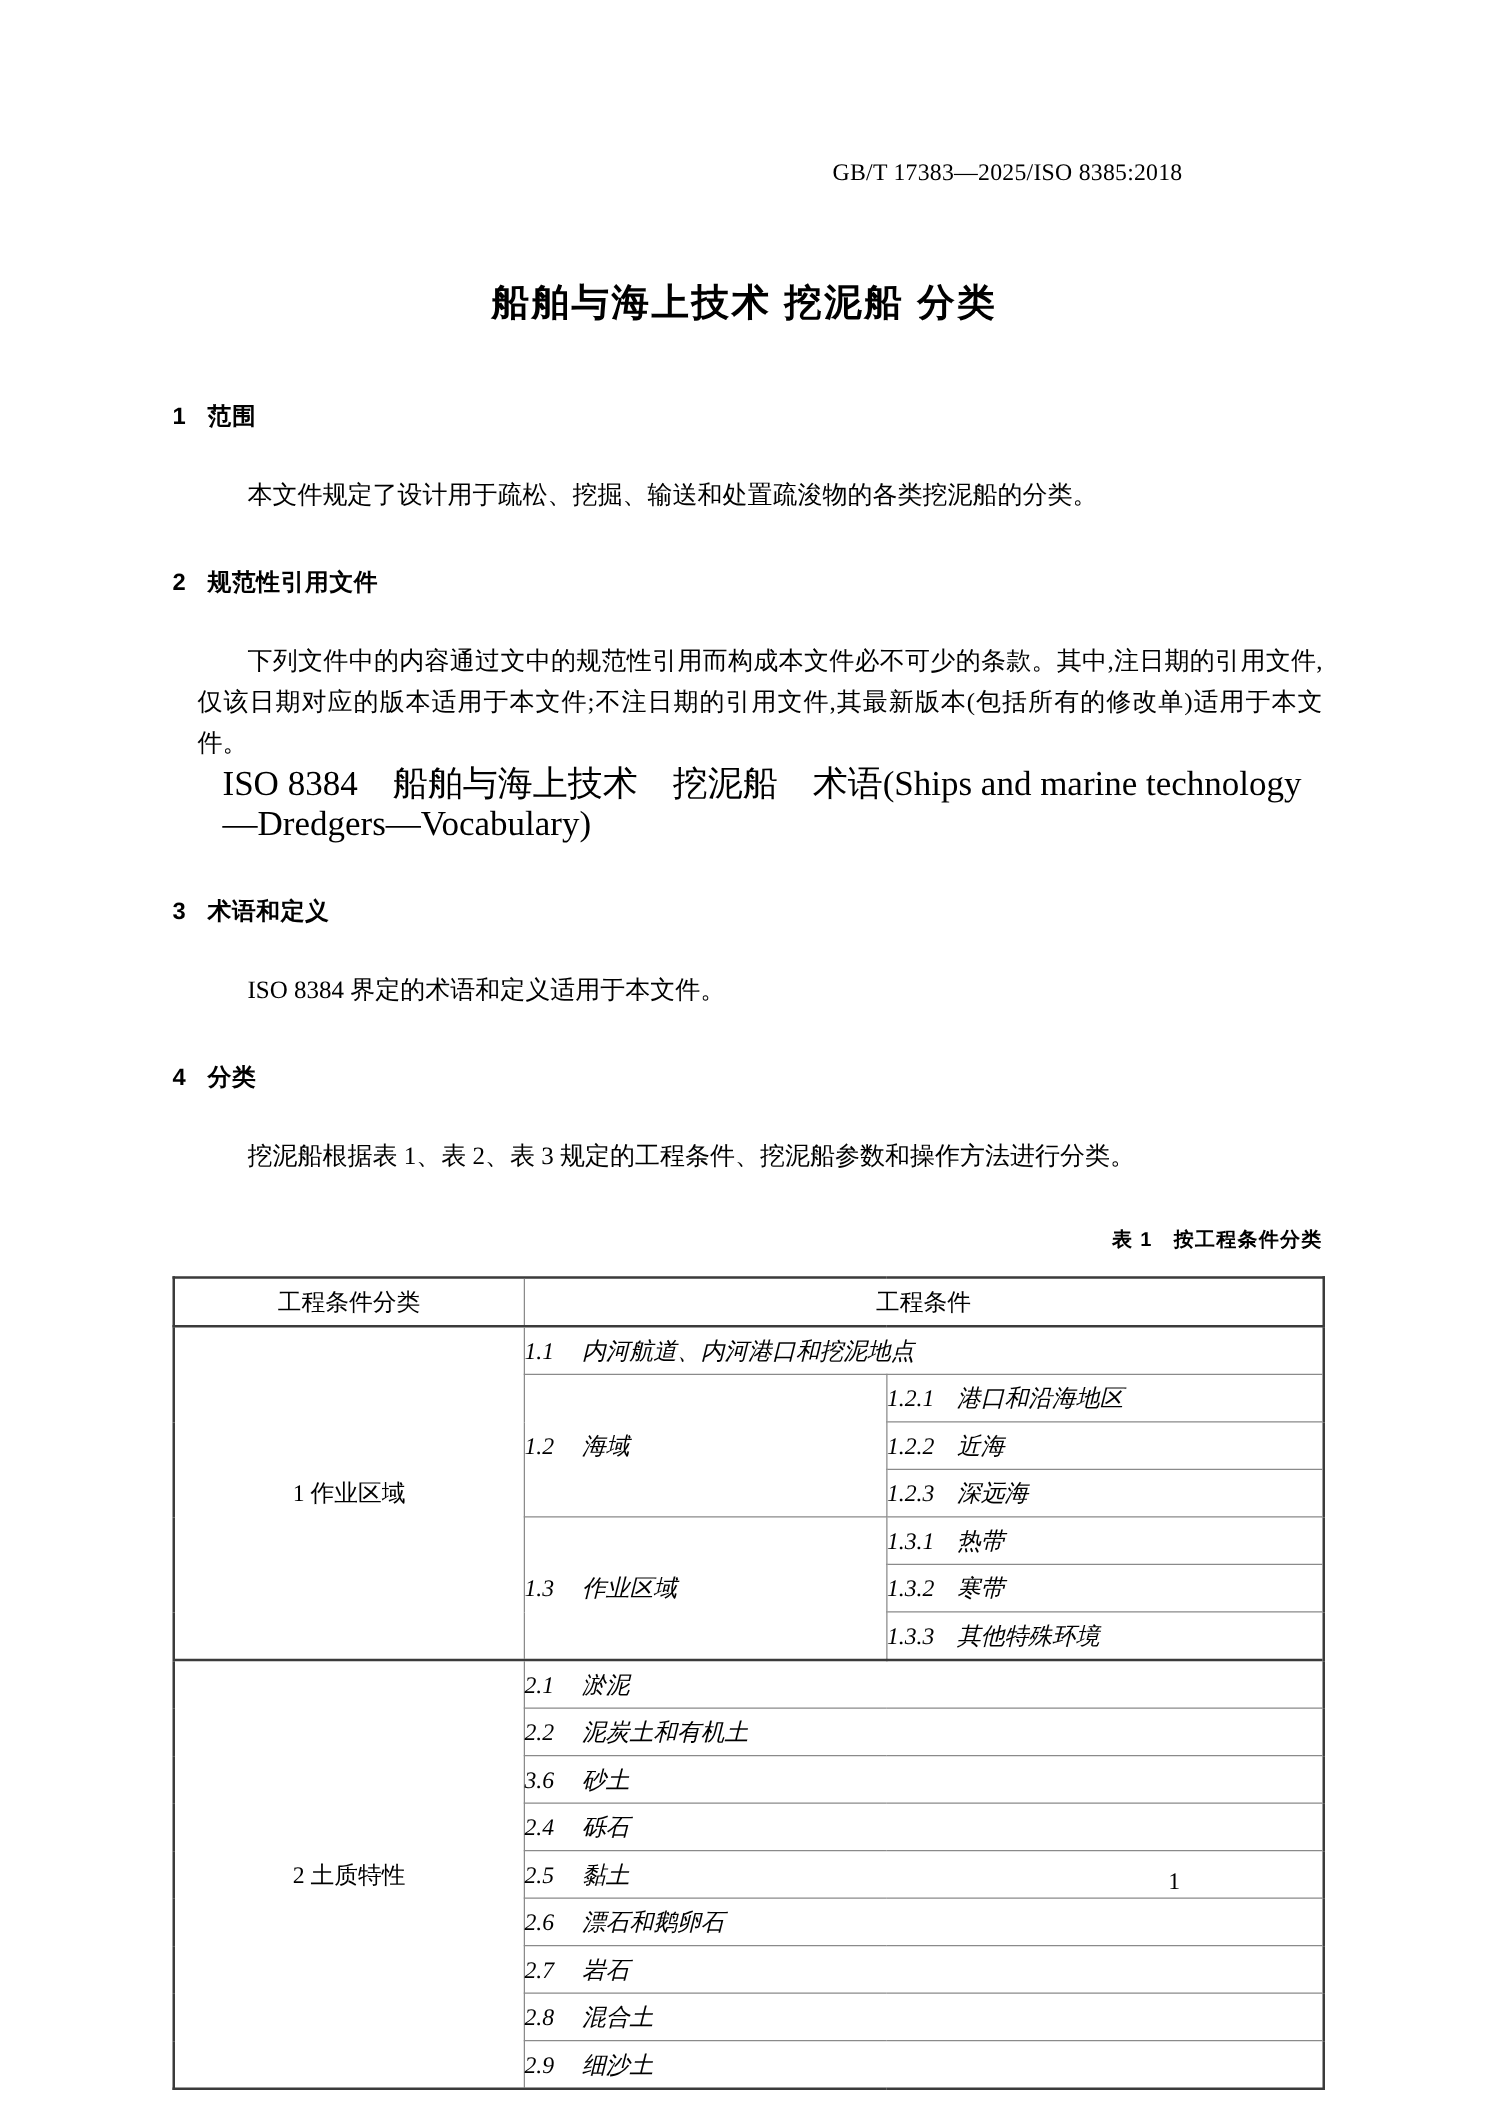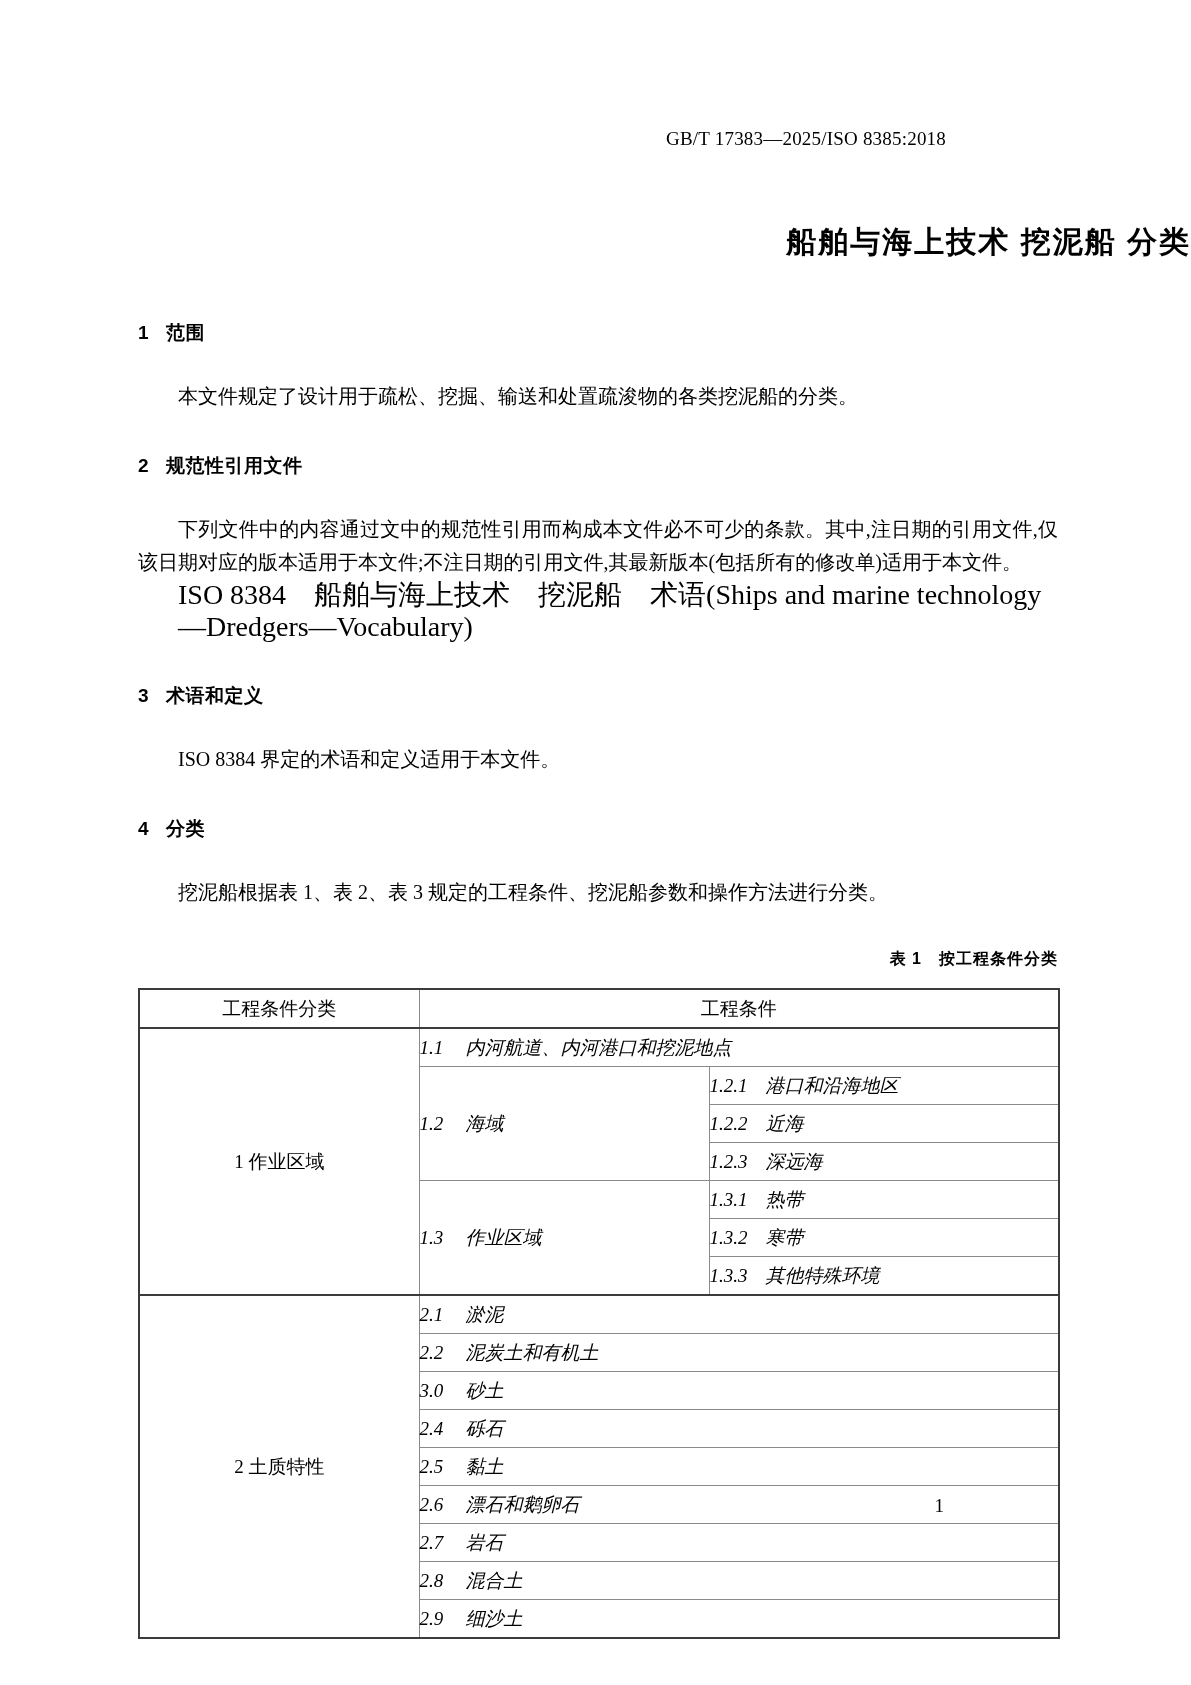--- a/index.html
+++ b/index.html
@@ -32,21 +32,21 @@
     letter-spacing: 0.2px;
     white-space: nowrap;
   }
 
   
   .doc-title {
     position: absolute;
     top: 222px;
     left: 0;
     width: 1191px;
-    text-align: right;
+    text-align: center;
     font-family: "Liberation Sans", "DejaVu Sans", sans-serif;
     font-weight: bold;
     font-size: 30px;
     letter-spacing: 2px;
   }
 
   
   .content {
     position: absolute;
     left: 138px;
@@ -69,20 +69,21 @@
 
   p.para {
     font-size: 20px;
     line-height: 33px;
     margin: 0;
     text-align: justify;
     text-justify: inter-ideograph;
   }
   p.indent {
     text-indent: 40px;
+    margin-left: 20px;
   }
   .gap-m { height: 34px; }
   .gap-l { height: 40px; }
 
   .ref-line {
     font-size: 28px;
     line-height: 32px;
     margin: 0;
     padding-left: 40px;
   }
@@ -233,21 +234,21 @@
             <td class="cell-left outer-right"><span class="idx3">1.3.3</span><span>其他特殊环境</span></td>
           </tr>
           <tr>
             <td class="cell-center outer-left grp-sep outer-bottom" rowspan="9">2 土质特性</td>
             <td class="cell-left outer-right grp-sep" colspan="2"><span class="idx">2.1</span><span>淤泥</span></td>
           </tr>
           <tr>
             <td class="cell-left outer-right" colspan="2"><span class="idx">2.2</span><span>泥炭土和有机土</span></td>
           </tr>
           <tr>
-            <td class="cell-left outer-right" colspan="2"><span class="idx">3.0</span><span>砂土</span></td>
+            <td class="cell-left outer-right" colspan="2"><span class="idx">3.6</span><span>砂土</span></td>
           </tr>
           <tr>
             <td class="cell-left outer-right" colspan="2"><span class="idx">2.4</span><span>砾石</span></td>
           </tr>
           <tr>
             <td class="cell-left outer-right" colspan="2"><span class="idx">2.5</span><span>黏土</span></td>
           </tr>
           <tr>
             <td class="cell-left outer-right" colspan="2"><span class="idx">2.6</span><span>漂石和鹅卵石</span></td>
           </tr>

